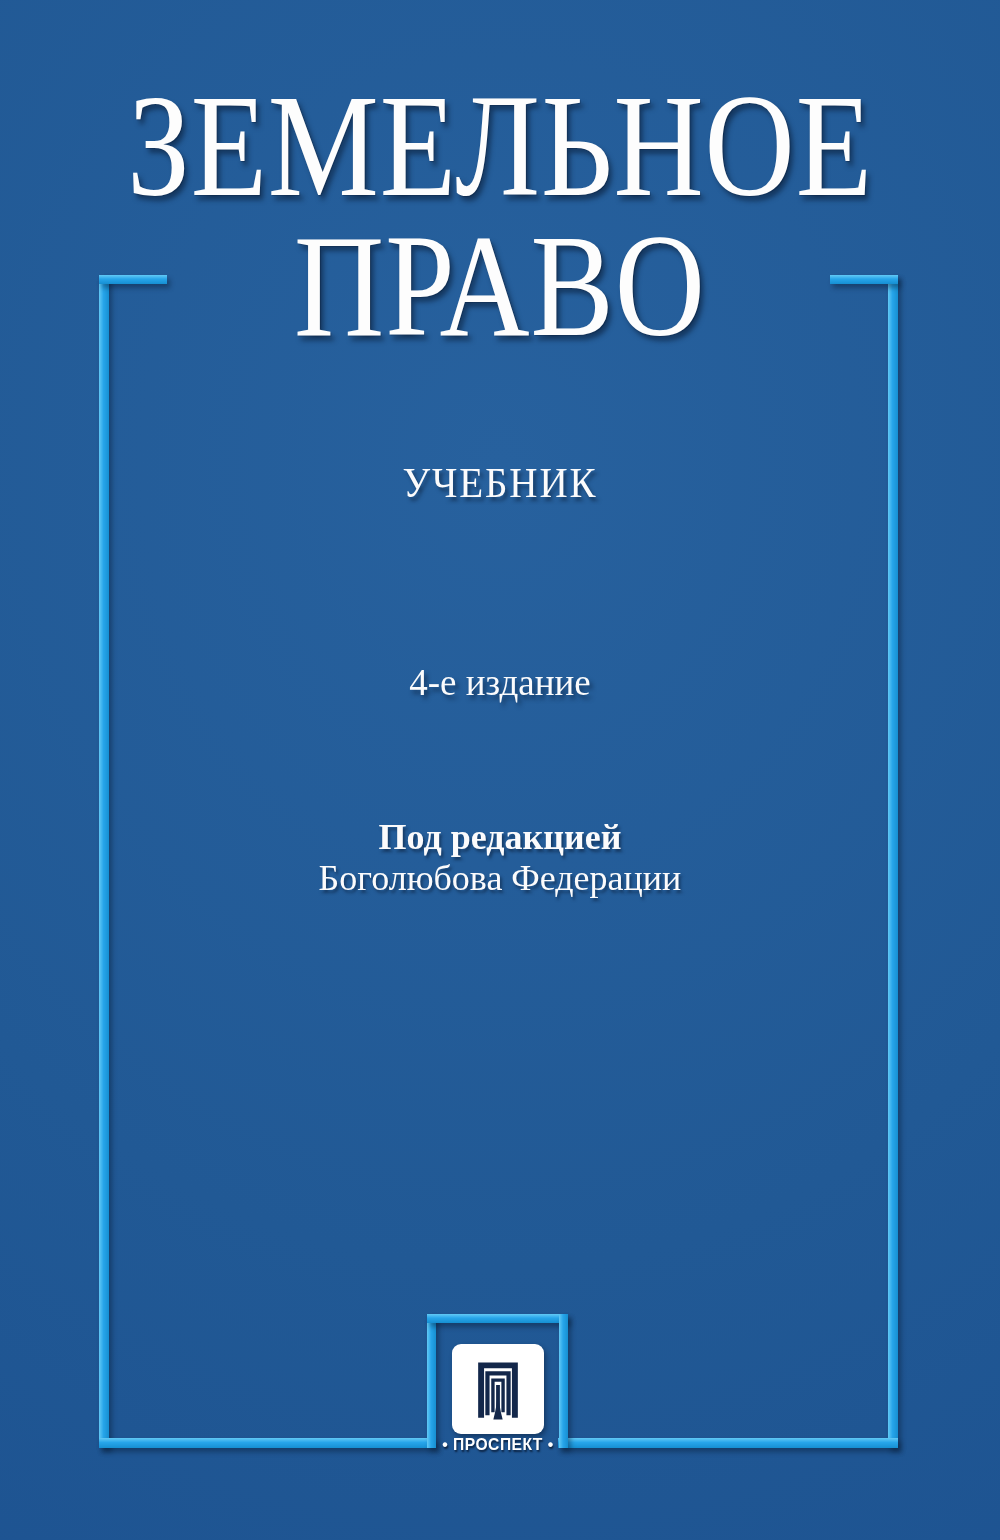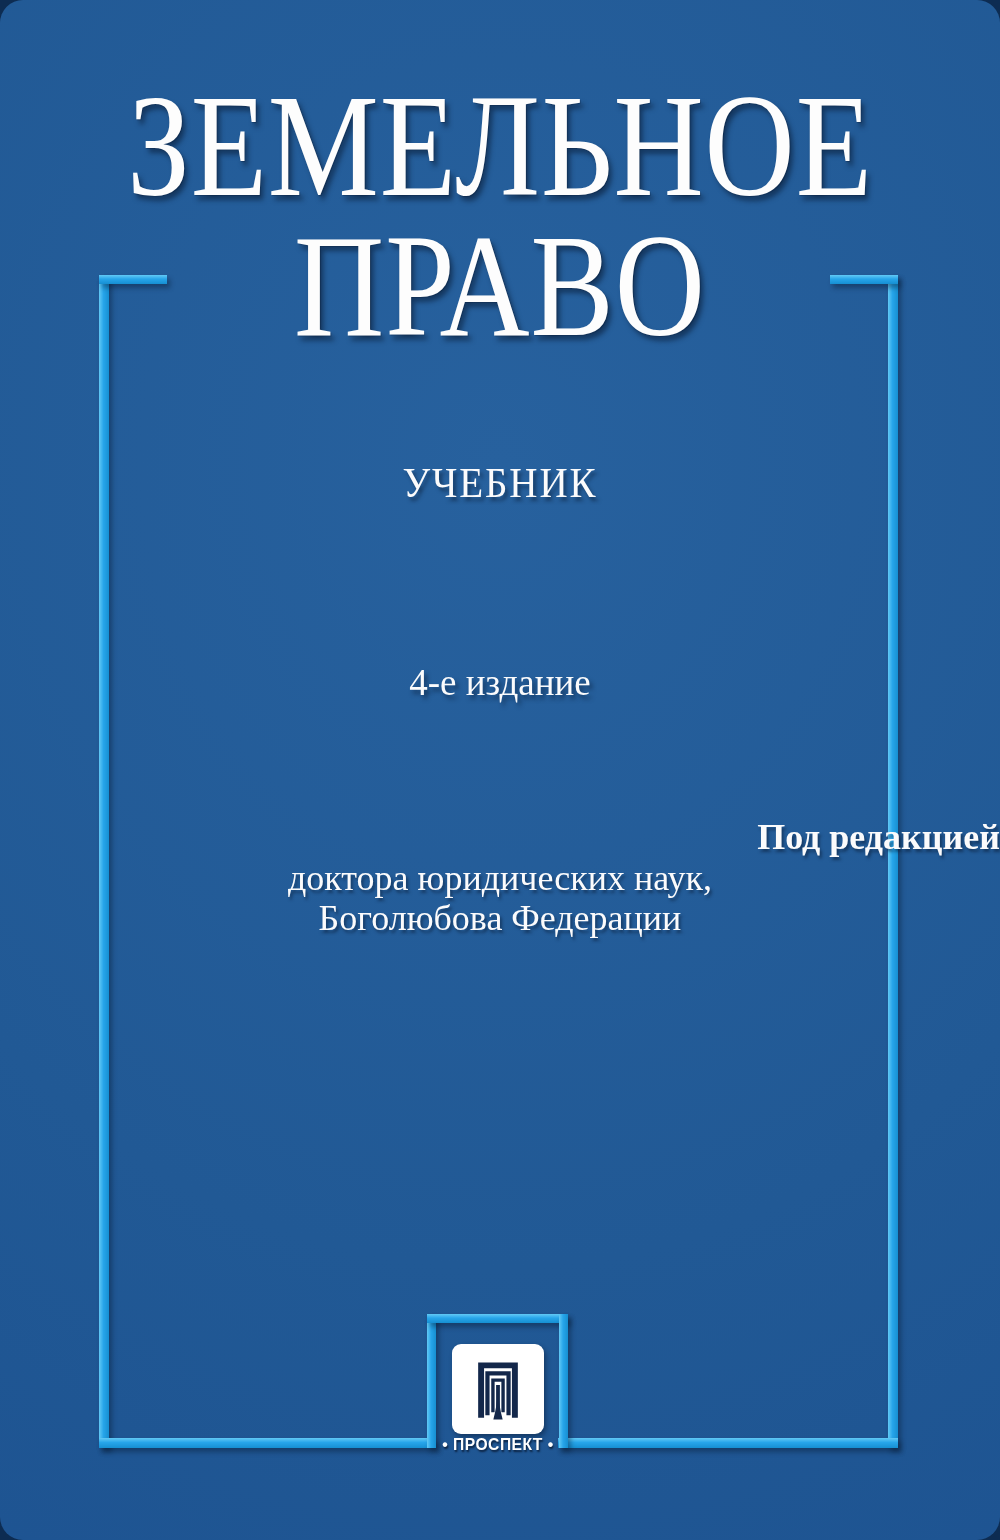--- a/index.html
+++ b/index.html
@@ -2,21 +2,20 @@
 <html><head>
 <meta charset="utf-8">
 <style>
   html,body{margin:0;padding:0;background:#0d2c52;}
   .cover{
     position:relative;
     width:1000px;height:1540px;
     overflow:hidden;
     background:radial-gradient(130% 95% at 50% 30%, #27619e 0%, #215995 55%, #1c5190 100%);
     font-family:"Liberation Serif","DejaVu Serif",serif;
-    border-radius:23px;
   }
   
   .title-line{
     position:absolute;left:0;width:100%;
     text-align:center;color:#fdfdfd;
     font-size:147px;line-height:147px;font-weight:400;
     letter-spacing:1px;white-space:nowrap;
     transform:scaleX(0.85);transform-origin:50% 50%;
     text-shadow:4px 5px 6px rgba(8,24,48,0.55), 1px 1px 1px rgba(8,24,48,0.35);
   }
@@ -36,21 +35,21 @@
     font-size:37px;line-height:45px;white-space:nowrap;
     text-shadow:3px 4px 4px rgba(8,24,48,0.5);
   }
   
   .editors{
     position:absolute;left:0;width:100%;top:817px;
     text-align:center;color:#fbfbfc;
     font-size:36px;line-height:40.5px;
     text-shadow:2px 3px 3px rgba(8,24,48,0.5);
   }
-  .editors .bold{font-weight:700;text-align:right;}
+  .editors .bold{font-weight:700;}
   
   .fr{
     position:absolute;
     box-shadow:3px 4px 5px rgba(6,20,42,0.38);
   }
   .fr.h{background:linear-gradient(180deg,#62c9f5 0%,#27a5ea 45%,#168fd2 100%);}
   .fr.v{background:linear-gradient(90deg,#62c9f5 0%,#27a5ea 45%,#168fd2 100%);}
   .fr.left-edge   {left:99px;  top:275px;  width:10px; height:1173px;}
   .fr.right-edge  {left:888px; top:275px;  width:10px; height:1173px;}
   .fr.stub-left   {left:99px;  top:275px;  width:68px;  height:9px;}
@@ -94,21 +93,20 @@
   <div class="fr h bottom-right"></div>
   <div class="fr v notch-left"></div>
   <div class="fr h notch-top"></div>
   <div class="fr v notch-right"></div>
 
   <div class="subtitle">УЧЕБНИК</div>
   <div class="edition">4-е издание</div>
 
   <div class="editors">
     <div class="bold">Под редакцией</div>
-    <div>доктора юридических наук,</div>
     <div>Боголюбова Федерации</div>
   </div>
 
   <div class="logo-box">
     <span>
       <svg width="78" height="76" viewBox="0 0 92 90" xmlns="http://www.w3.org/2000/svg" aria-hidden="true">
         <g fill="none" stroke="#13274A">
           <path d="M26,79 L26,17 L66,17 L66,79" stroke-width="7"></path>
           <path d="M33.5,76 L33.5,26.5 L58.5,26.5 L58.5,76" stroke-width="5"></path>
           <path d="M40,72.5 L40,34.5 L52,34.5 L52,72.5" stroke-width="4"></path>

